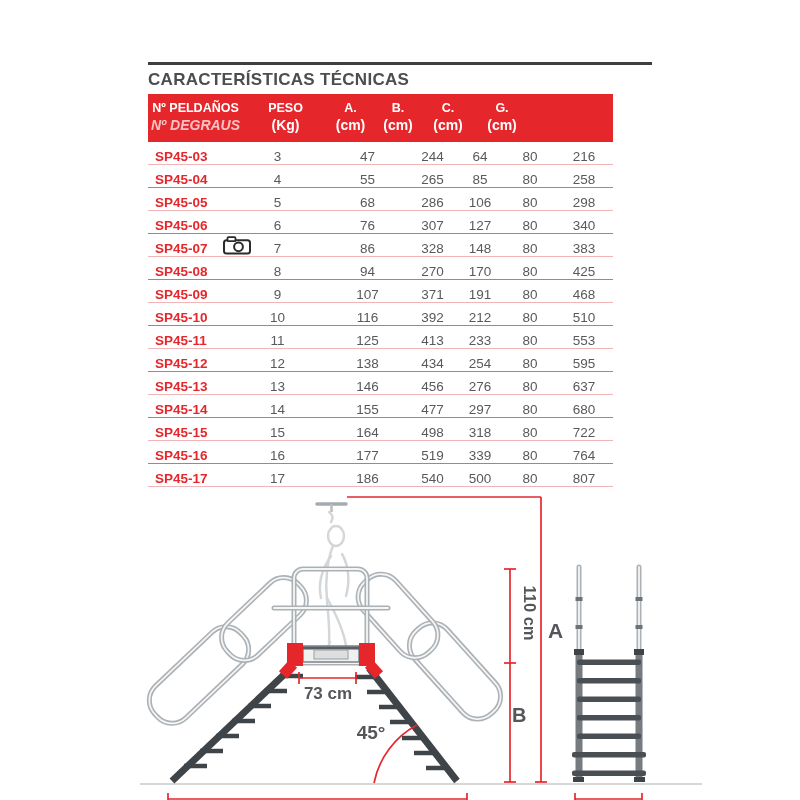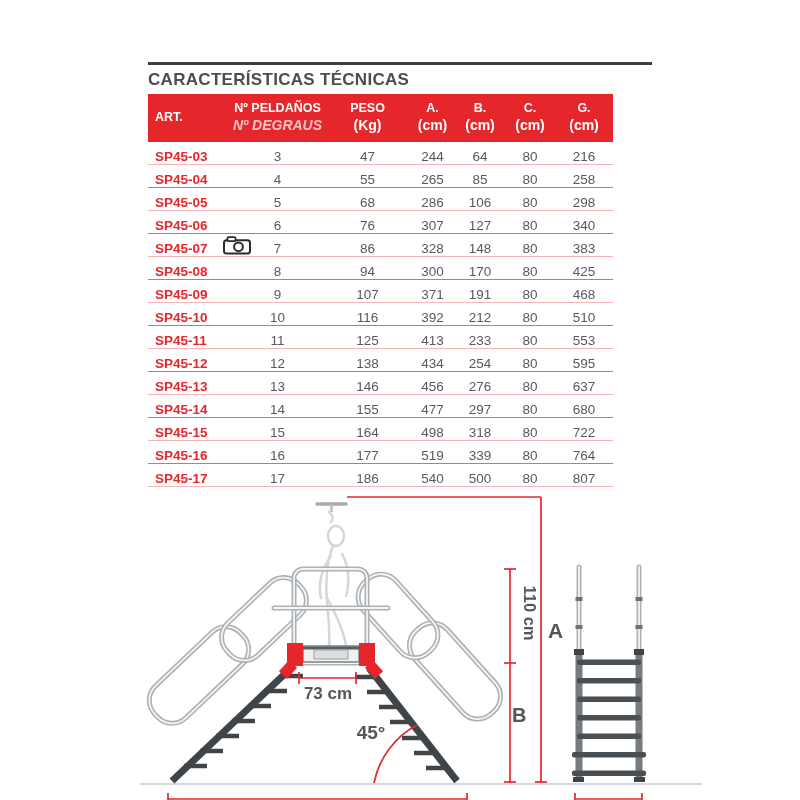--- a/index.html
+++ b/index.html
@@ -44,23 +44,20 @@
 </head>
 <body>
 
 <div id="page">
 
   <div class="top-rule"></div>
   <div class="title">CARACTERÍSTICAS TÉCNICAS</div>
 
   <div class="table">
     <div class="thead">
-      <div class="hcell first w0">
-        <span class="l1">ART.</span>
-      </div>
       <div class="hcell italic2 w1">
         <span class="l1">Nº PELDAÑOS</span>
         <span class="l2">Nº DEGRAUS</span>
       </div>
       <div class="hcell w2">
         <span class="l1">PESO</span>
         <span class="l2">(Kg)</span>
       </div>
       <div class="hcell w3">
         <span class="l1">A.</span>
@@ -135,21 +132,21 @@
         <rect x="5.5" y="1.2" width="8" height="4" rx="1" fill="#ffffff" stroke="#2b2b2b" stroke-width="1.8"></rect>
         <circle cx="16.5" cy="10.8" r="4.4" fill="none" stroke="#2b2b2b" stroke-width="2"></circle>
       </svg>
     </span>
   </div>
 
     <div class="row">
       <span class="cell art w0">SP45-08</span>
       <span class="cell w1">8</span>
       <span class="cell w2">94</span>
-      <span class="cell w3">300</span>
+      <span class="cell w3">270</span>
       <span class="cell w4">170</span>
       <span class="cell w5">80</span>
       <span class="cell w6">425</span>
     </div>
 
     <div class="row">
       <span class="cell art w0">SP45-09</span>
       <span class="cell w1">9</span>
       <span class="cell w2">107</span>
       <span class="cell w3">371</span>

